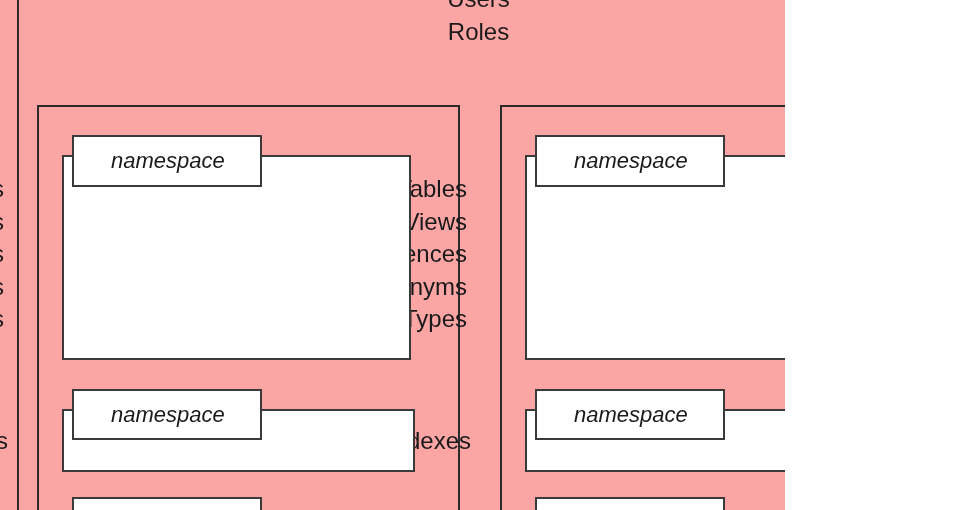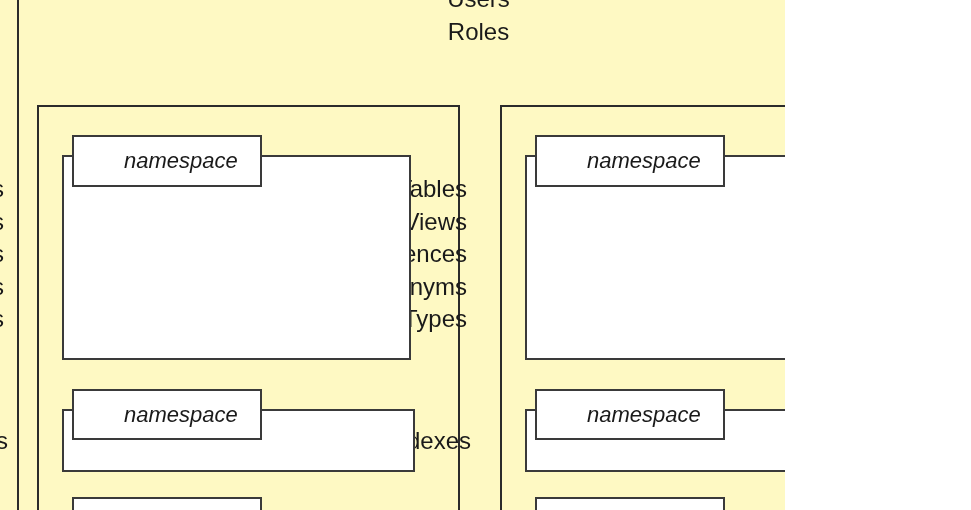--- a/index.html
+++ b/index.html
@@ -8,21 +8,21 @@
     background: #ffffff;
   }
   body {
     font-family: "Liberation Sans", sans-serif;
     color: #1a1a1a;
   }
   #canvas {
     position: relative;
     width: 785px;
     height: 510px;
-    background: #fef9c3;
+    background: #fca5a5;
     overflow: hidden;
   }
 
   
   .db-frame {
     position: absolute;
     left: 17px;
     top: -40px;
     width: 937px;
     height: 600px;
@@ -61,21 +61,21 @@
     border: 2px solid #3a3a3a;
     box-sizing: border-box;
     background: #ffffff;
     z-index: 3;
     display: flex;
     align-items: center;
   }
   .pkg-tab-label {
     font-style: italic;
     font-size: 22px;
-    padding-left: 50px;
+    padding-left: 37px;
     color: #1a1a1a;
     white-space: nowrap;
   }
   .pkg-body {
     position: absolute;
     border: 2px solid #3a3a3a;
     box-sizing: border-box;
     background: #ffffff;
     z-index: 1;
   }

